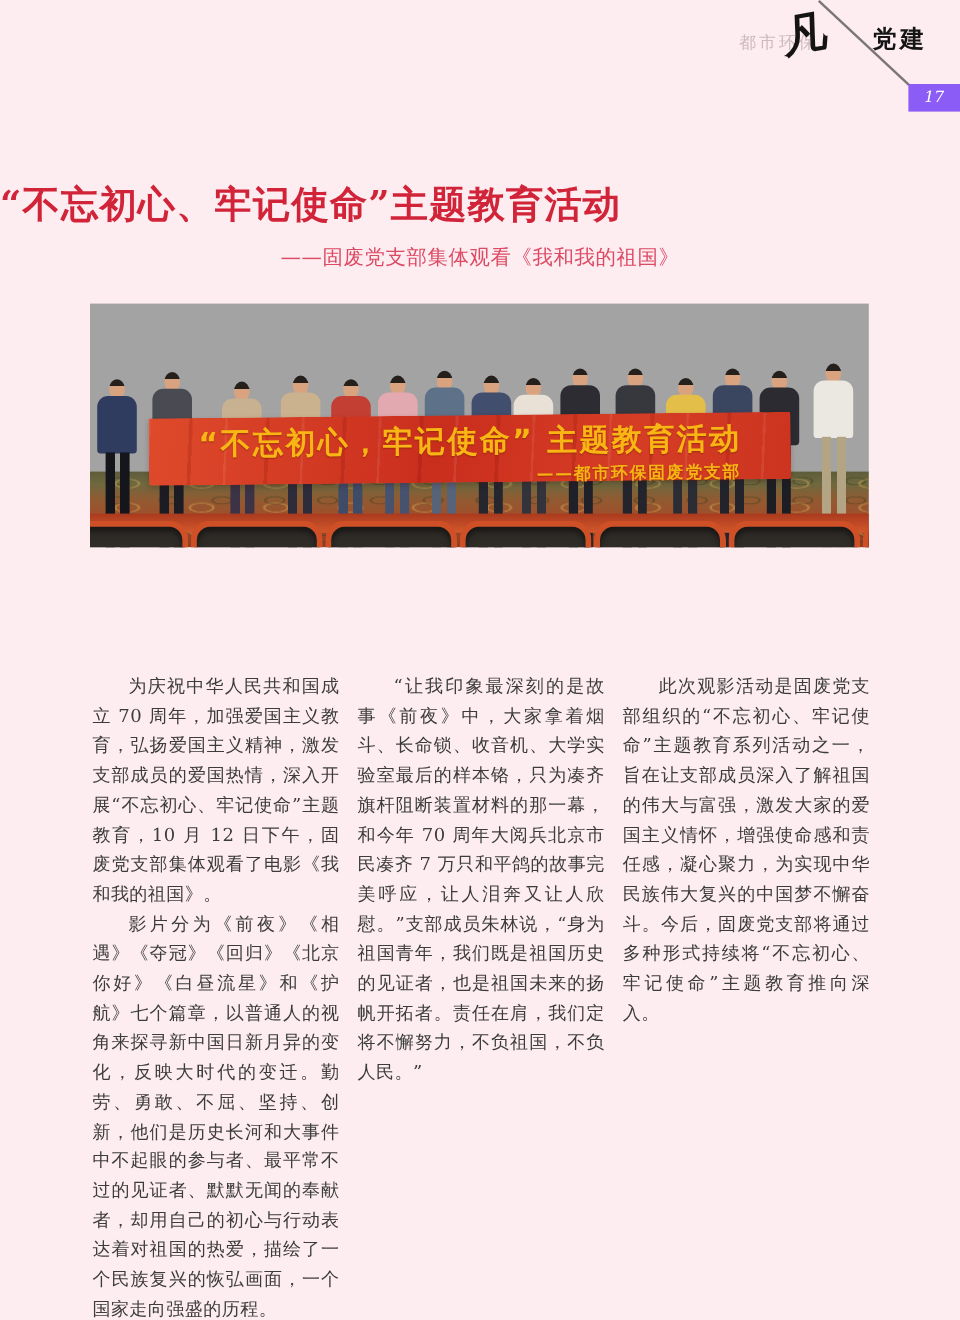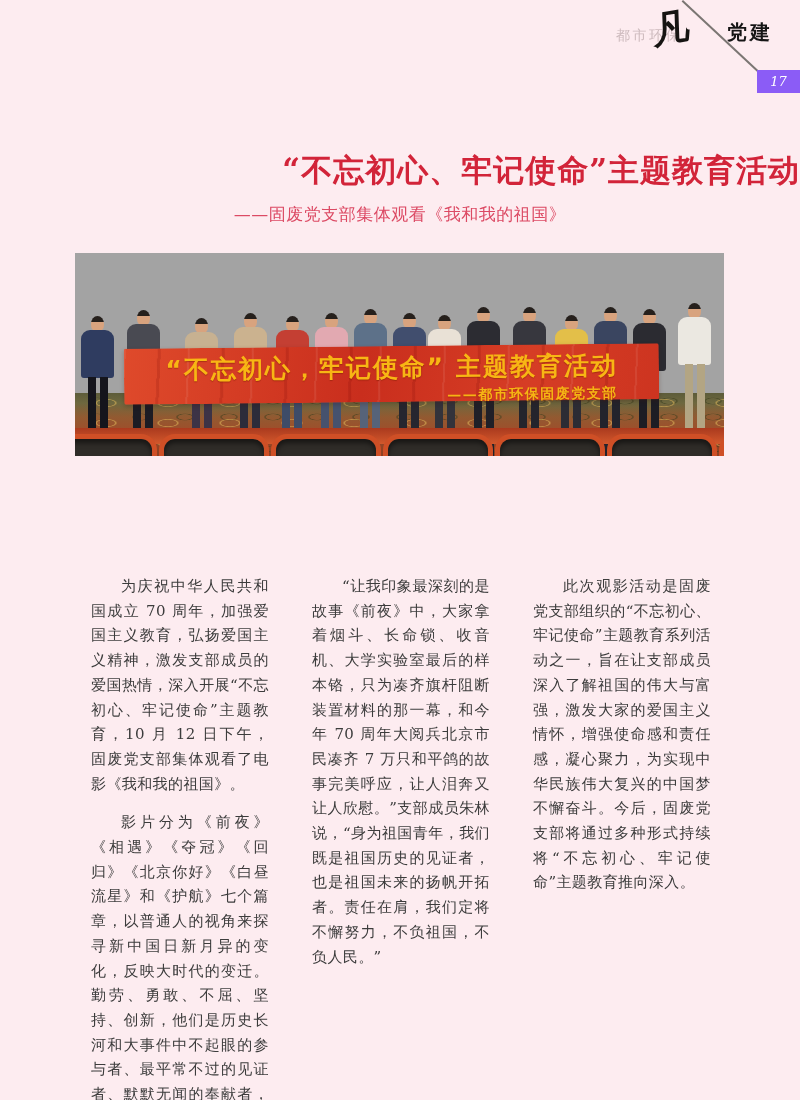--- a/index.html
+++ b/index.html
@@ -7,21 +7,21 @@
   .page{position:relative;width:800px;height:1100px;background:#fdecf0;overflow:hidden;}
 
   
   .mag-name{position:absolute;left:598px;top:27px;font-size:14px;letter-spacing:2.5px;color:#cdbabd;font-family:"DejaVu Serif",serif;margin-left:18px;}
   .logo{position:absolute;left:653px;top:10px;font-size:37px;font-weight:bold;color:#161412;font-family:"DejaVu Serif",serif;transform:rotate(-10deg) skewX(-8deg);line-height:1;}
   .diag-line{position:absolute;left:683px;top:0;width:103px;height:1.6px;background:#7b7673;transform-origin:0 0;transform:rotate(43deg);}
   .section-label{position:absolute;left:727px;top:19px;font-size:20px;font-weight:bold;letter-spacing:3px;color:#151515;}
   .pagenum{position:absolute;left:757px;top:70px;width:43px;height:23px;background:#8b5cf6;color:#ffffff;font-size:13px;font-style:italic;font-family:"DejaVu Serif",serif;display:flex;align-items:center;justify-content:center;}
 
   
-  .title{position:absolute;left:0;top:150px;width:100%;margin:0;text-align:right;font-family:"DejaVu Serif",serif;font-weight:bold;font-size:31px;letter-spacing:1px;color:#d22439;}
+  .title{position:absolute;left:0;top:150px;width:100%;margin:0;text-align:left;font-family:"DejaVu Serif",serif;font-weight:bold;font-size:31px;letter-spacing:1px;color:#d22439;}
   .subtitle{position:absolute;left:0;top:203px;width:100%;margin:0;text-align:center;font-weight:normal;font-size:17px;letter-spacing:.5px;color:#dc4a64;}
 
   
   .photo{position:absolute;left:75px;top:253px;width:649px;height:203px;overflow:hidden;background:#a3a3a3;}
   .wall{position:absolute;inset:0;height:78%;background:
     radial-gradient(140% 90% at 50% 115%, rgba(180,170,155,.45), rgba(0,0,0,0) 60%),
     linear-gradient(to bottom,#69645f 0%,#7d7670 34%,#8f8press 0,#8f877e 68%,#9d958a 100%);}
   .floor{position:absolute;left:0;right:0;top:69%;bottom:0;
     background-image:
       radial-gradient(ellipse 16px 6px, rgba(0,0,0,0) 52%, rgba(225,185,90,.55) 60%, rgba(0,0,0,0) 72%),
@@ -38,21 +38,21 @@
       linear-gradient(100deg,#df4a2b 0%,#c92e1d 45%,#d63d25 75%,#cd3420 100%);
     border-radius:2px;box-shadow:0 2px 4px rgba(60,20,10,.25);}
   .banner-l1{margin-top:5px;text-align:center;font-size:25px;font-weight:bold;letter-spacing:2px;color:#f8b614;text-shadow:0 1px 1px rgba(120,30,0,.45);white-space:nowrap;}
   .banner-l2{margin-top:3px;text-align:right;padding-right:42px;font-size:14px;font-weight:bold;letter-spacing:1.5px;color:#f6b414;text-shadow:0 1px 1px rgba(120,30,0,.4);}
   .seat-strip{position:absolute;left:0;right:0;top:86%;height:16px;background:linear-gradient(to bottom,#aa3a1e,#d2582c);}
   .seat{position:absolute;top:89%;width:100px;height:36px;background:#2f2c28;border:5px solid #cf4f26;border-bottom:none;border-radius:16px 16px 0 0;box-shadow:inset 0 4px 5px rgba(0,0,0,.5);}
 
   
   .columns{position:absolute;left:77px;top:560px;width:648px;display:flex;gap:15px;}
   .col{flex:1;font-family:"DejaVu Serif",serif;font-size:15px;line-height:24.7px;letter-spacing:.4px;text-align:justify;color:#3c3c3c;}
-  .col p{margin:14px;}
+  .col p{margin:0;}
   .col p.indent{text-indent:2em;}
 </style>
 </head>
 <body>
 
 <div class="page">
 
   <span class="mag-name">都市环保</span>
   <span class="logo">凡</span>
   <div class="diag-line"></div>

